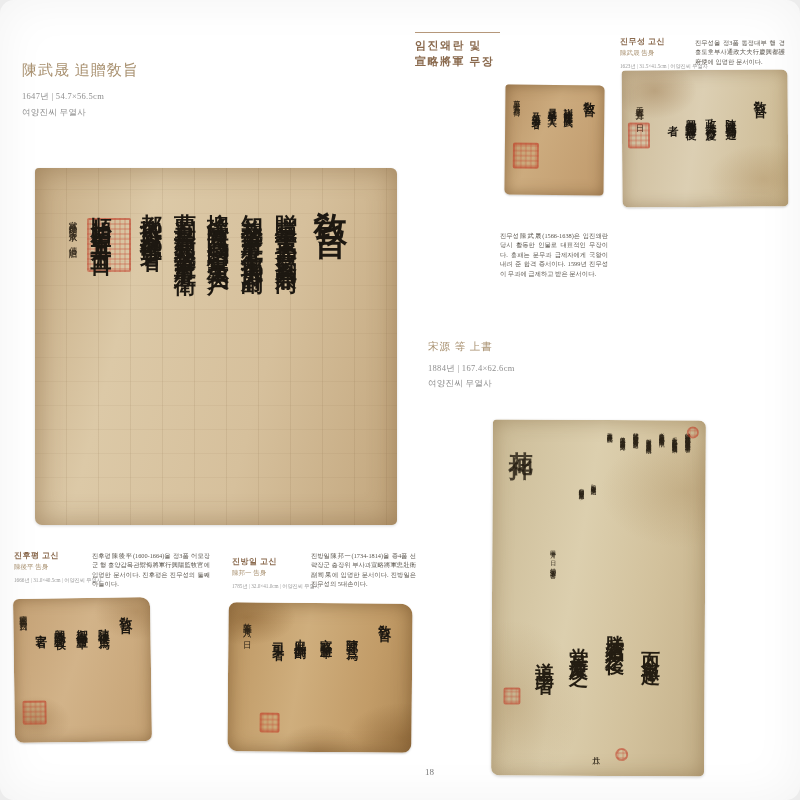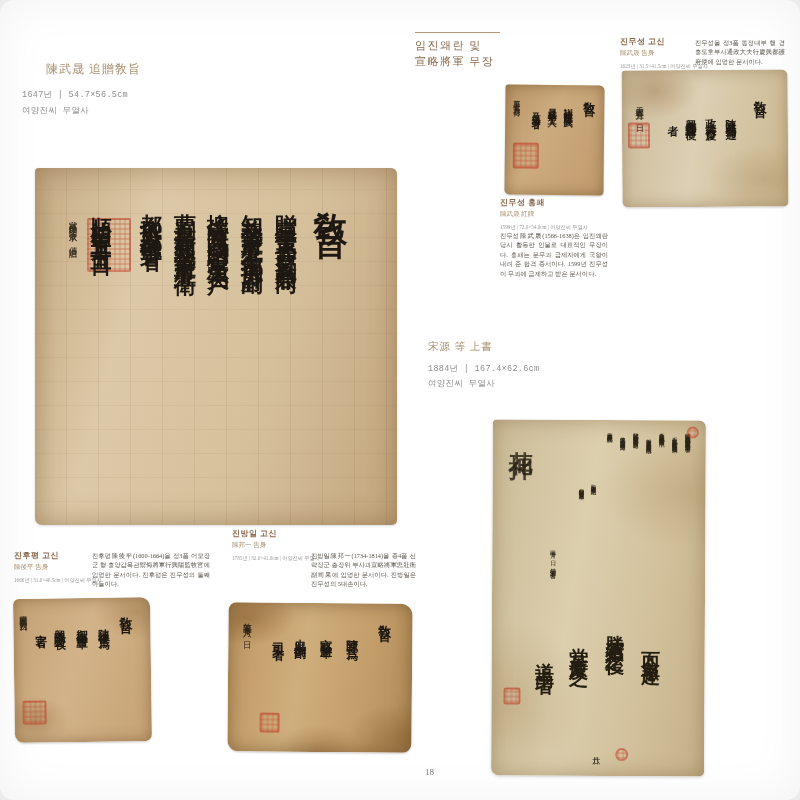--- a/index.html
+++ b/index.html
@@ -3,23 +3,23 @@
 <meta charset="utf-8">
 <style>
   * { margin:0; padding:0; box-sizing:border-box; }
   html,body { width:800px; height:800px; background:#ececec; font-family:"Liberation Serif","DejaVu Serif",serif; }
   #canvas { position:absolute; left:0; top:0; width:800px; height:800px; background:#ffffff;
             border-radius:14px; overflow:hidden; box-shadow: inset 0 0 50px rgba(0,0,0,.05); }
 
   .abs { position:absolute; }
 
   
-  .sec-title   { color:#8a6a4e; font-weight:normal; letter-spacing:1.5px; }
+  .sec-title   { color:#8a6a4e; font-weight:bold; letter-spacing:1.5px; }
   .sec-hanja   { color:#a8906f; letter-spacing:1px; }
-  .meta        { color:#8e8e8e; letter-spacing:.3px;font-family:Liberation Mono, monospace; }
+  .meta        { color:#8e8e8e; letter-spacing:.3px; }
   .body-text   { color:#3f3a33; text-align:justify; }
 
   
   .cap-title { color:#8a6a4e; font-size:8px; font-weight:bold; letter-spacing:.5px; }
   .cap-hanja { color:#a8906f; font-size:6.5px; margin-top:2px; }
   .cap-meta  { color:#9a9a9a; font-size:5.2px; margin-top:5px; white-space:nowrap; }
   .cap-desc  { color:#5a554d; font-size:6.3px; line-height:9.4px; text-align:justify; }
 
   
   .doc { position:absolute; overflow:hidden; }
@@ -82,21 +82,21 @@
      border-radius:4px 7px 5px 8px; transform:rotate(.3deg); }
 
   .page-num { color:#777; font-size:9px; }
 </style>
 </head>
 <body>
 
 <div id="canvas">
 
   <div class="abs" style="left:22px; top:57px; width:150px;">
-    <div class="sec-hanja" style="font-size:12px; margin-top:4px;margin-left:24px;">陳武晟 追贈敎旨</div>
+    <div class="sec-hanja" style="font-size:15px; margin-top:4px;">陳武晟 追贈敎旨</div>
     <div class="meta" style="font-size:8.5px; margin-top:11px;">1647년 | 54.7×56.5cm</div>
     <div class="meta" style="font-size:8.5px; margin-top:4px;">여양진씨 무열사</div>
   </div>
 
 
   <div class="doc" id="main-doc">
     <div class="paper-grid"></div>
     <div class="vcol" style="left:278px; top:16px; font-size:34px; letter-spacing:12px;">敎旨</div>
     <div class="vcol" style="left:240px; top:28px; font-size:22px; letter-spacing:6px;">贈嘉善大夫戶曹參判兼同</div>
     <div class="vcol" style="left:206px; top:28px; font-size:22px; letter-spacing:6px;">知義禁府事五衛都摠府副</div>
@@ -108,21 +108,21 @@
     <div class="vcol light" style="left:34px; top:46px; font-size:8.5px; letter-spacing:1.5px; color:#33291c;">宣武原從功臣一等依承 傳追贈</div>
   </div>
 
   <div class="abs" style="left:14px; top:550px; width:75px;">
     <div class="cap-title">진후평 고신</div>
     <div class="cap-hanja">陳後平 告身</div>
     <div class="cap-meta">1666년 | 31.0×40.5cm | 여양진씨 무열사</div>
   </div>
   <div class="abs cap-desc" style="left:92px; top:551px; width:118px;">진후평陳後平(1600-1664)을 정3품 어모장군 행 흥양감목관禦侮將軍行興陽監牧官에 임명한 문서이다. 진후평은 진무성의 둘째 아들이다.</div>
 
-  <div class="abs" style="left:232px; top:528px; width:75px;">
+  <div class="abs" style="left:232px; top:556px; width:75px;">
     <div class="cap-title">진방일 고신</div>
     <div class="cap-hanja">陳邦一 告身</div>
     <div class="cap-meta">1785년 | 32.0×41.0cm | 여양진씨 무열사</div>
   </div>
   <div class="abs cap-desc" style="left:311px; top:551px; width:105px;">진방일陳邦一(1734-1814)을 종4품 선략장군 충장위 부사과宣略將軍忠壯衛副司果에 임명한 문서이다. 진방일은 진무성의 5대손이다.</div>
 
   <div class="doc" id="doc1">
     <div class="vcol" style="left:106px; top:8px; font-size:13px; letter-spacing:4px;">敎旨</div>
     <div class="vcol" style="left:84px; top:22px; font-size:11.5px; letter-spacing:3px;">陳後平爲</div>
     <div class="vcol" style="left:62px; top:22px; font-size:11.5px; letter-spacing:3px;">禦侮將軍</div>
@@ -155,25 +155,20 @@
 
   <div class="doc" id="hongpae-doc">
     <div class="vcol" style="left:78px; top:6px; font-size:12px; letter-spacing:3px;">敎旨</div>
     <div class="vcol" style="left:58px; top:16px; font-size:9px; letter-spacing:2px;">訓鍊院正陳武</div>
     <div class="vcol" style="left:42px; top:16px; font-size:9px; letter-spacing:2px;">晟科第十五人</div>
     <div class="vcol" style="left:26px; top:20px; font-size:9px; letter-spacing:2px;">及第出身者</div>
     <div class="vcol light" style="left:7px; top:10px; font-size:7px; letter-spacing:1px; color:#2c2316;">萬曆二十七年八月初三日</div>
     <div class="seal" style="left:8px; top:58px; width:26px; height:26px;"></div>
   </div>
 
-  <div class="abs" style="left:500px; top:197px; width:100px;">
-    <div class="cap-title">진무성 홍패</div>
-    <div class="cap-hanja">陳武晟 紅牌</div>
-    <div class="cap-meta">1599년 | 72.0×54.0cm | 여양진씨 무열사</div>
-  </div>
   <div class="abs cap-desc" style="left:500px; top:231px; width:108px;">진무성陳武晟(1566-1638)은 임진왜란 당시 활동한 인물로 대표적인 무장이다. 홍패는 문무과 급제자에게 국왕이 내려 준 합격 증서이다. 1599년 진무성이 무과에 급제하고 받은 문서이다.</div>
 
   <div class="doc" id="gosin-doc">
     <div class="vcol" style="left:132px; top:20px; font-size:13px; letter-spacing:4px;">敎旨</div>
     <div class="vcol" style="left:103px; top:40px; font-size:11px; letter-spacing:2.5px;">陳武晟爲通</div>
     <div class="vcol" style="left:83px; top:40px; font-size:11px; letter-spacing:2.5px;">政大夫行慶</div>
     <div class="vcol" style="left:63px; top:40px; font-size:11px; letter-spacing:2.5px;">興都護府使</div>
     <div class="vcol" style="left:45px; top:46px; font-size:11px; letter-spacing:2.5px;">者</div>
     <div class="vcol light" style="left:14px; top:30px; font-size:8.5px; letter-spacing:1px; color:#2c2316;">天啓三年五月 日</div>
     <div class="seal" style="left:6px; top:52px; width:22px; height:26px;"></div>

